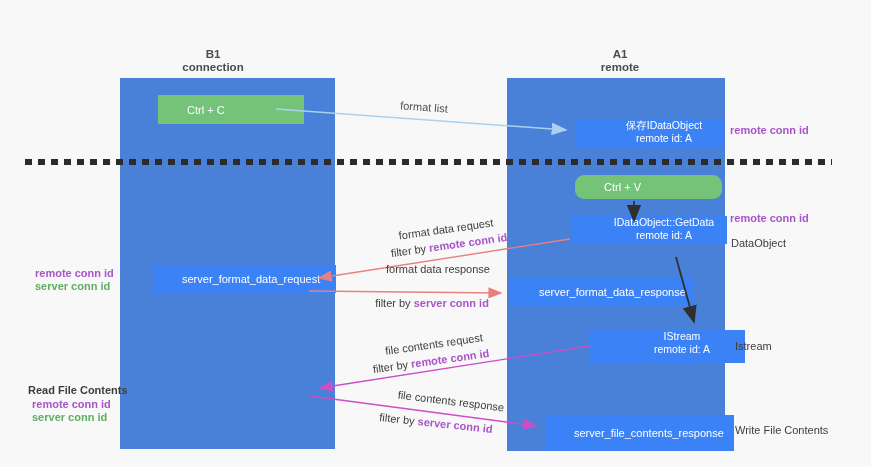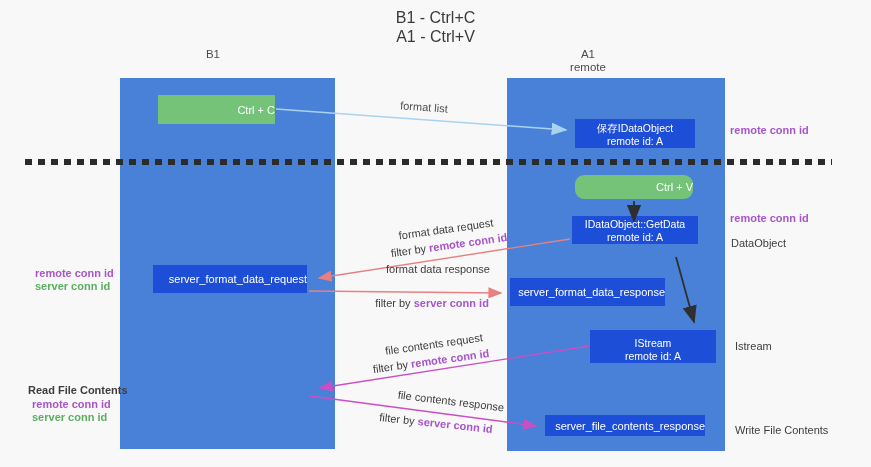--- a/index.html
+++ b/index.html
@@ -4,47 +4,44 @@
 <style>
   html,body{margin:0;padding:0;}
   body{font-family:"Liberation Sans",sans-serif;background:#f8f8f9;}
   #canvas{position:relative;width:871px;height:467px;background:#f8f8f9;overflow:hidden;}
   .abs{position:absolute;}
   .title{top:8px;left:0;width:100%;text-align:center;font-size:16px;line-height:19px;color:#3a3a3a;z-index:5;}
   .actor{top:48px;width:140px;text-align:center;font-size:11.5px;line-height:13px;color:#4c4c4c;z-index:5;}
   .lifeline{background:#4a81d8;z-index:1;}
   .divider{left:25px;top:159px;width:807px;height:6px;z-index:2;
     background:repeating-linear-gradient(90deg,#2b2b2b 0 7px,transparent 7px 13px);}
-  .box{display:flex;align-items:center;justify-content:flex-end;text-align:center;
-    color:#fff;font-size:11px;z-index:3;}
+  .box{display:flex;align-items:center;justify-content:flex-start;text-align:center;
+    color:#fff;font-size:11px;z-index:3;padding-left:29px;}
   .green{background:#74c378;}
-  .orange{background:#1d4ed8;}
+  .orange{background:#3b82f6;}
   .two{flex-direction:column;font-size:10.5px;line-height:13px;}
   svg.arrows{left:0;top:0;z-index:4;pointer-events:none;}
   .lbl{font-size:11px;color:#3d3d3d;white-space:nowrap;z-index:5;}
   .ctr{transform:translate(-50%,-50%);}
   .kw-p{color:#a855c8;font-weight:bold;}
   .side-p{font-size:11px;font-weight:bold;color:#a855c8;white-space:nowrap;z-index:5;}
   .side-g{font-size:11px;font-weight:bold;color:#5cae60;white-space:nowrap;z-index:5;}
   .side-d{font-size:11px;color:#3d3d3d;white-space:nowrap;z-index:5;}
 </style>
 </head>
 <body>
 
 <div id="canvas">
 
-  <div class="abs title">
-    <div>B1 - Ctrl+C</div>
-    <div>A1 - Ctrl+V</div>
+
+  <div class="abs actor" style="left:143px;font-weight:bold;">
+    <div>B1</div>
+    <div>connection</div>
   </div>
-
-  <div class="abs actor" style="left:143px;">
-    <div>B1</div>
-  </div>
-  <div class="abs actor" style="left:518px;">
+  <div class="abs actor" style="left:550px;font-weight:bold;">
     <div>A1</div>
     <div>remote</div>
   </div>
 
   <div class="abs lifeline" style="left:120px;top:78px;width:215px;height:371px;"></div>
   <div class="abs lifeline" style="left:507px;top:78px;width:218px;height:373px;"></div>
 
   <div class="abs divider"></div>
 
   <div class="abs box green" style="left:158px;top:95px;width:117px;height:29px;">
@@ -72,21 +69,21 @@
   <div class="abs box orange" style="left:510px;top:278px;width:155px;height:28px;">
     <span>server_format_data_response</span>
   </div>
 
   <div class="abs box orange two" style="left:590px;top:330px;width:126px;height:33px;">
     <div>IStream</div>
     <div>remote id: A</div>
   </div>
 
 
-  <div class="abs box orange" style="left:545px;top:415px;width:160px;height:21px;">
+  <div class="abs box orange" style="left:545px;top:415px;width:160px;height:36px;">
     <span>server_file_contents_response</span>
   </div>
 
   <svg class="abs arrows" width="871" height="467" viewBox="0 0 871 467">
     <defs>
       <marker id="mBlue" markerWidth="10" markerHeight="8" refX="9" refY="4" orient="auto">
         <path d="M0,0 L10,4 L0,8 z" fill="#a9d2f0"></path>
       </marker>
       <marker id="mBlack" markerWidth="10" markerHeight="8" refX="9" refY="4" orient="auto">
         <path d="M0,0 L10,4 L0,8 z" fill="#2f2f2f"></path>

